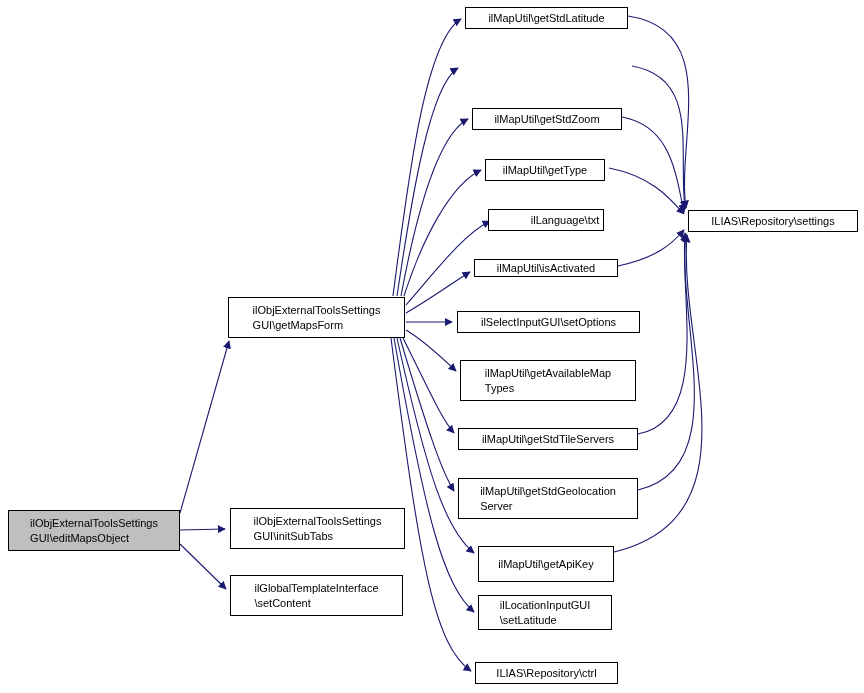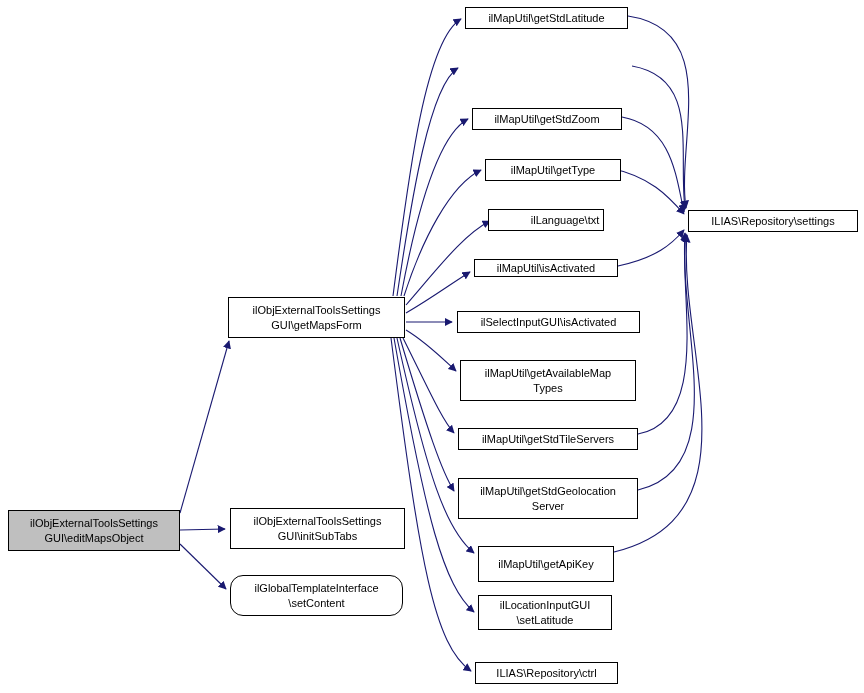--- a/index.html
+++ b/index.html
@@ -14,21 +14,21 @@
   .edge{fill:none;stroke:#191970;stroke-width:1.1px;}
   .node{
     position:absolute;
     box-sizing:border-box;
     border:1px solid #000000;
     background:#ffffff;
     color:#000000;
     display:flex;
     align-items:center;
     justify-content:center;
-    text-align:center;
+    text-align:left;
     font-size:11px;
     line-height:1.3;
     white-space:pre-line;
     cursor:pointer;
   }
   .node.selected{background:#bfbfbf;}
 </style>
 </head>
 <body>
 
@@ -70,35 +70,35 @@
 
   <div class="node selected" style="left:8px;top:510px;width:172px;height:41px;">ilObjExternalToolsSettings
 GUI\editMapsObject</div>
 
   <div class="node" style="left:228px;top:297px;width:177px;height:41px;">ilObjExternalToolsSettings
 GUI\getMapsForm</div>
 
   <div class="node" style="left:230px;top:508px;width:175px;height:41px;">ilObjExternalToolsSettings
 GUI\initSubTabs</div>
 
-  <div class="node" style="left:230px;top:575px;width:173px;height:41px;border-radius:13px;">ilGlobalTemplateInterface
+  <div class="node" style="left:230px;top:575px;width:173px;height:41px;">ilGlobalTemplateInterface
 \setContent</div>
 
   <div class="node" style="left:465px;top:7px;width:163px;height:22px;">ilMapUtil\getStdLatitude</div>
 
 
   <div class="node" style="left:472px;top:108px;width:150px;height:22px;">ilMapUtil\getStdZoom</div>
 
-  <div class="node" style="left:485px;top:159px;width:136px;height:22px;">ilMapUtil\getType</div>
+  <div class="node" style="left:485px;top:159px;width:120px;height:22px;">ilMapUtil\getType</div>
 
   <div class="node" style="left:488px;top:209px;width:116px;height:22px;padding-left:38px;">ilLanguage\txt</div>
 
   <div class="node" style="left:474px;top:259px;width:144px;height:18px;">ilMapUtil\isActivated</div>
 
-  <div class="node" style="left:457px;top:311px;width:183px;height:22px;">ilSelectInputGUI\isActivated</div>
+  <div class="node" style="left:457px;top:311px;width:183px;height:22px;">ilSelectInputGUI\setOptions</div>
 
   <div class="node" style="left:460px;top:360px;width:176px;height:41px;">ilMapUtil\getAvailableMap
 Types</div>
 
   <div class="node" style="left:458px;top:478px;width:180px;height:41px;">ilMapUtil\getStdGeolocation
 Server</div>
 
   <div class="node" style="left:458px;top:428px;width:180px;height:22px;">ilMapUtil\getStdTileServers</div>
 
   <div class="node" style="left:478px;top:546px;width:136px;height:36px;">ilMapUtil\getApiKey</div>

